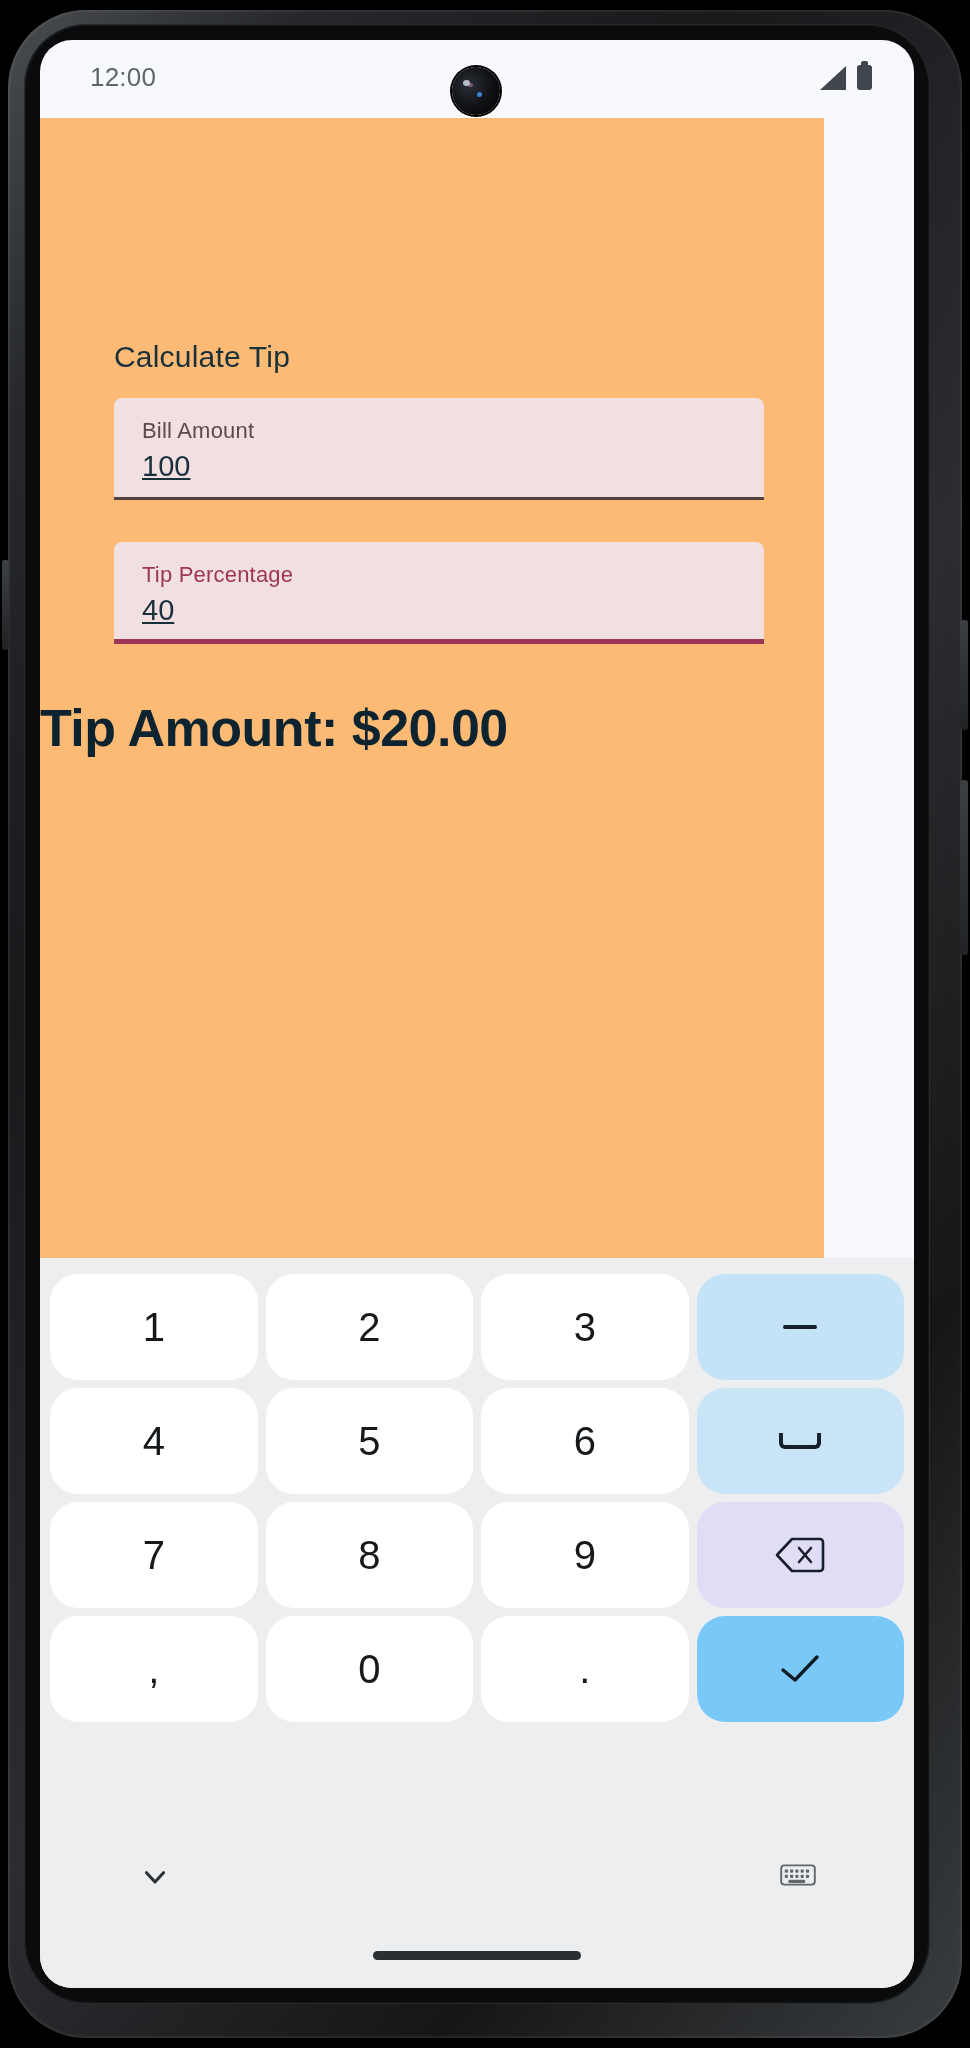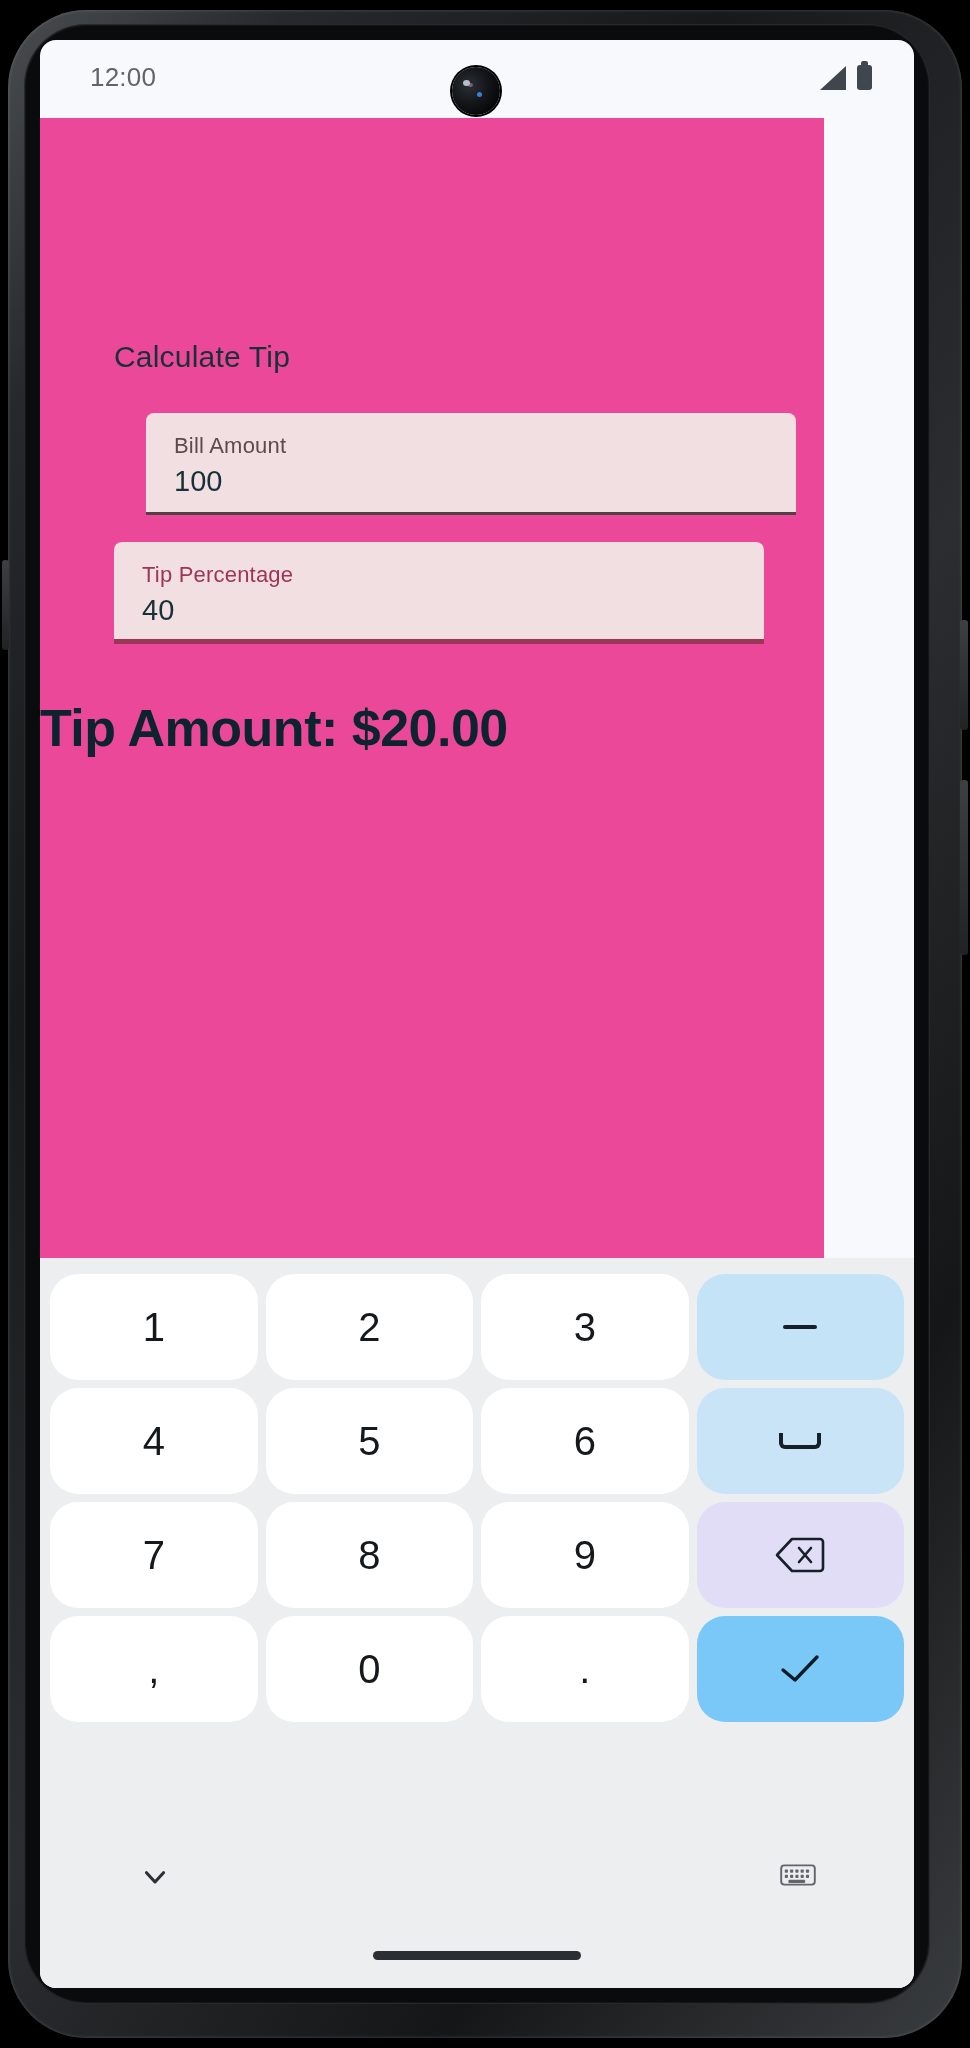--- a/index.html
+++ b/index.html
@@ -41,21 +41,21 @@
   }
   .btn-power { right: 2px; top: 620px; width: 8px; height: 110px; }
   .btn-vol   { right: 2px; top: 780px; width: 8px; height: 175px; }
   .btn-left  { left: 2px;  top: 560px; width: 7px; height: 90px; }
 
   
   .screen {
     position: absolute;
     left: 40px; top: 40px;
     width: 874px; height: 1948px;
-    border-radius: 16px;
+    border-radius: 32px;
     background: #f8f9fd;
     overflow: hidden;
   }
 
   
   .statusbar {
     position: absolute; left: 0; top: 0;
     width: 874px; height: 78px;
   }
   .status-time {
@@ -120,54 +120,55 @@
     width: 7px; height: 4px;
     background: #3f464d;
     border-radius: 2px 2px 0 0;
   }
 
   
   .app-content {
     position: absolute;
     left: 0; top: 78px;
     width: 784px; height: 1140px;
-    background: #ec4899;
+    background: #fdba74;
   }
   .app-title {
     position: absolute;
     left: 74px; top: 222px;
     font-size: 30px;
     color: #18303a;
     letter-spacing: 0.2px;
   }
 
   
   .field {
     position: absolute;
     left: 74px;
     width: 650px;
     height: 102px;
     background: #f2dfe2;
     border-radius: 8px 8px 0 0;
   }
-  .field-bill { top: 295px; margin-left: 32px; }
+  .field-bill { top: 280px; }
   .field-tip  { top: 424px; }
   .field-label {
     position: absolute;
     left: 28px; top: 20px;
     font-size: 22px;
     letter-spacing: 0.2px;
   }
   .field-bill .field-label { color: #5c4a4d; }
   .field-tip  .field-label { color: #9d3557; text-align: center; }
   .field-value {
     position: absolute;
     left: 28px; top: 52px;
     font-size: 29px;
     color: #18303a;
+    text-decoration: underline;
   }
   .field-underline {
     position: absolute;
     left: 0; bottom: 0;
     width: 650px;
   }
   .field-bill .field-underline { height: 3px; background: #524043; }
   .field-tip  .field-underline { height: 5px; background: #9d3557; }
 
   .result {

